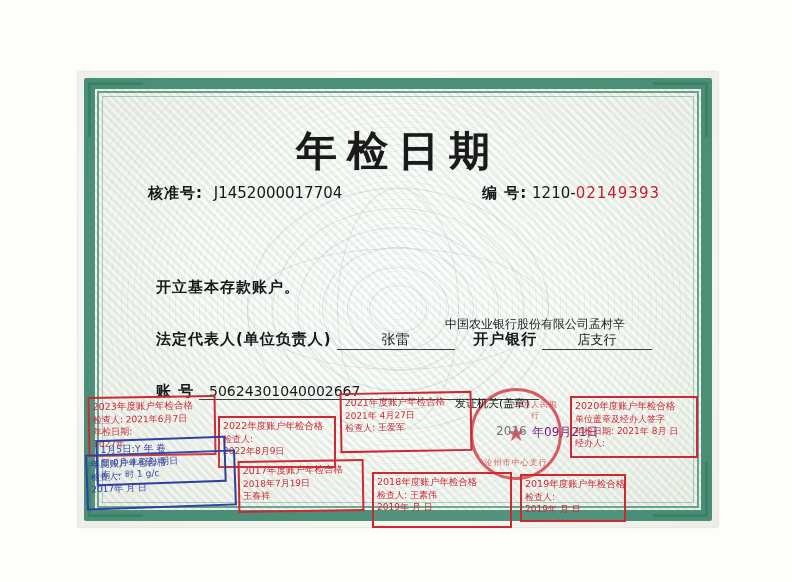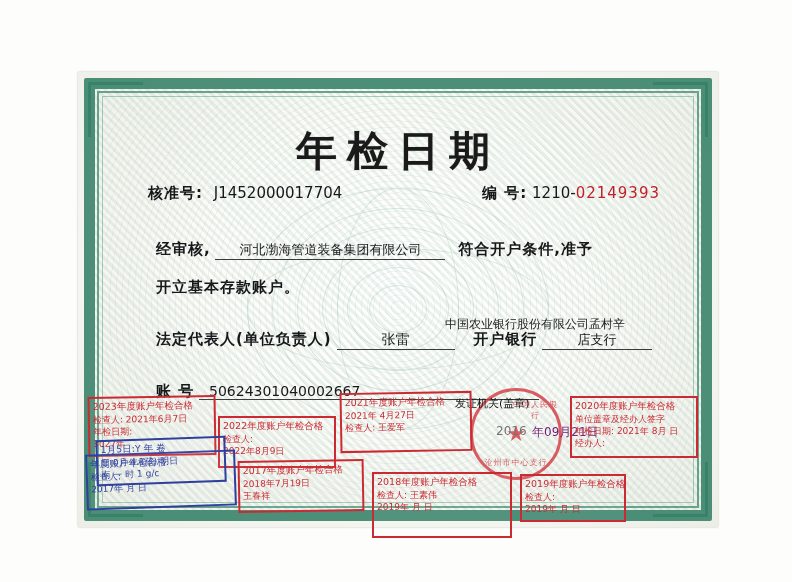--- a/index.html
+++ b/index.html
@@ -160,25 +160,20 @@
     <div class="row r-approval">
       <span class="lbl">核准号:</span>
       <span class="fill" style="width:145px;border-bottom:none;text-align:left;padding-left:6px;">J1452000017704</span>
     </div>
 
     <div class="row r-serial">
       <span class="lbl">编 号:</span>
       <span>1210-</span><span class="num-red">02149393</span>
     </div>
 
-    <div class="row r-line1">
-      <span class="lbl">经审核,</span>
-      <span class="fill" style="width:230px;font-size:13px;">河北渤海管道装备集团有限公司</span>
-      <span class="lbl" style="margin-left:8px;">符合开户条件,准予</span>
-    </div>
 
     <div class="row r-line2">
       <span class="lbl">开立基本存款账户。</span>
     </div>
 
     <div class="row r-rep">
       <span class="lbl">法定代表人(单位负责人)</span>
       <span class="fill" style="width:118px;font-size:14px;">张雷</span>
       <span class="lbl" style="margin-left:14px;">开户银行</span>
       <span class="fill" style="width:110px;font-size:13px;">店支行</span>
@@ -224,21 +219,21 @@
           <div class="t">2020年度账户年检合格</div>
           <div class="l">单位盖章及经办人签字</div>
           <div class="l">年检日期: 2021年 8月 日</div>
           <div class="l">经办人:</div>
         </div>
         <div class="stamp" style="left: 238px; top: 460px; width: 126px; height: 52px; border-color: rgb(204, 42, 51); color: rgb(204, 42, 51); transform: rotate(-1deg);">
           <div class="t">2017年度账户年检合格</div>
           <div class="l">2018年7月19日</div>
           <div class="l">王春祥</div>
         </div>
-        <div class="stamp" style="left: 372px; top: 472px; width: 140px; height: 66px; border-color: rgb(204, 42, 51); color: rgb(204, 42, 51); transform: rotate(0deg);">
+        <div class="stamp" style="left: 372px; top: 472px; width: 140px; height: 56px; border-color: rgb(204, 42, 51); color: rgb(204, 42, 51); transform: rotate(0deg);">
           <div class="t">2018年度账户年检合格</div>
           <div class="l">检查人: 王素伟</div>
           <div class="l">2019年  月  日</div>
         </div>
         <div class="stamp" style="left: 520px; top: 474px; width: 106px; height: 48px; border-color: rgb(204, 42, 51); color: rgb(204, 42, 51); transform: rotate(0deg);">
           <div class="t">2019年度账户年检合格</div>
           <div class="l">检查人:</div>
           <div class="l">2019年 月 日</div>
         </div>
         <div class="stamp blue" style="left: 86px; top: 452px; width: 150px; height: 56px; border-color: rgb(47, 63, 158); color: rgb(47, 63, 158); transform: rotate(-2deg);">

